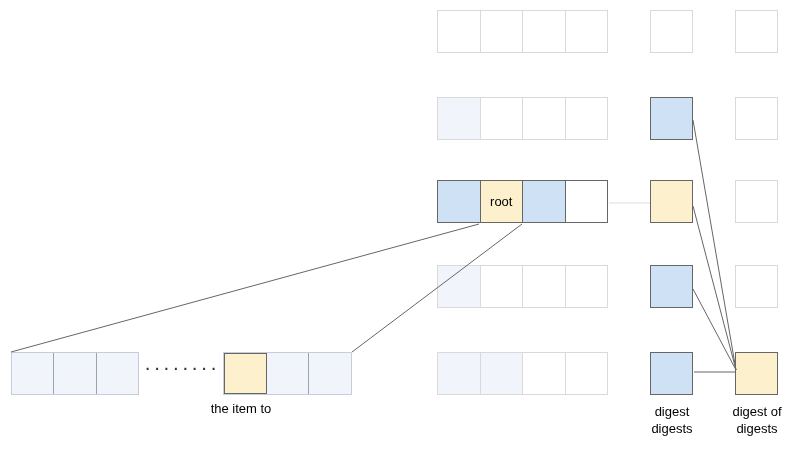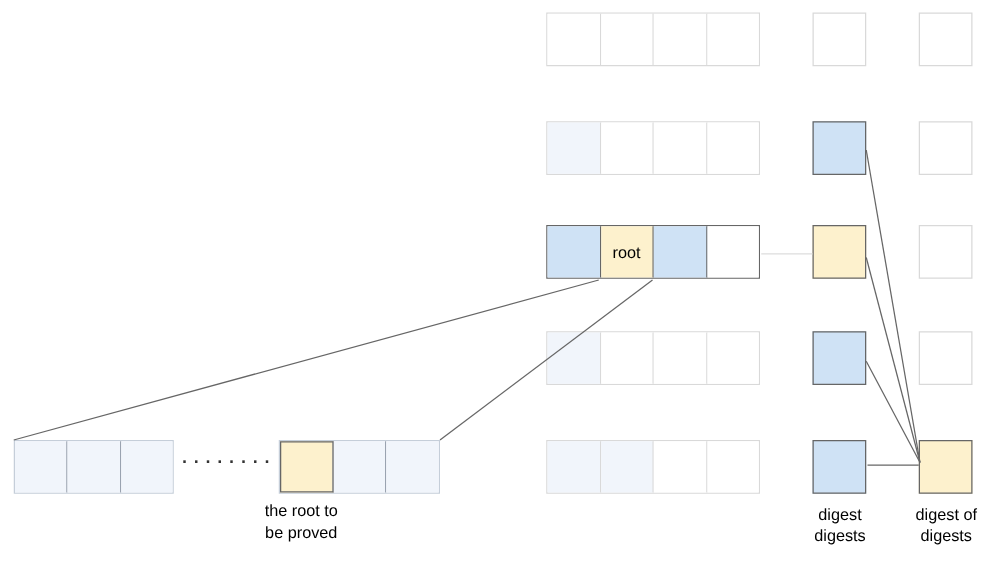--- a/index.html
+++ b/index.html
@@ -111,22 +111,21 @@
     <line class="l-light" style="stroke:var(--connector_light)" x1="609" y1="203" x2="650" y2="203"></line>
     <line class="l-dark" style="stroke:var(--line)" x1="693" y1="120" x2="736" y2="370"></line>
     <line class="l-dark" style="stroke:var(--line)" x1="693" y1="206" x2="736" y2="370"></line>
     <line class="l-dark" style="stroke:var(--line)" x1="693" y1="289" x2="736" y2="370"></line>
     <line class="l-dark" style="stroke:var(--line)" x1="694" y1="372" x2="735" y2="372"></line>
   </svg>
 
   <div id="ellipsis">........</div>
 
   <div class="label" id="label-item">
-    <div>the root to</div>
-    <div>be proved</div>
+    <div>the item to</div>
   </div>
   <div class="label" id="label-level">
     <div>digest</div>
     <div>digests</div>
   </div>
   <div class="label" id="label-digest">
     <div>digest of</div>
     <div>digests</div>
   </div>
 </div>

